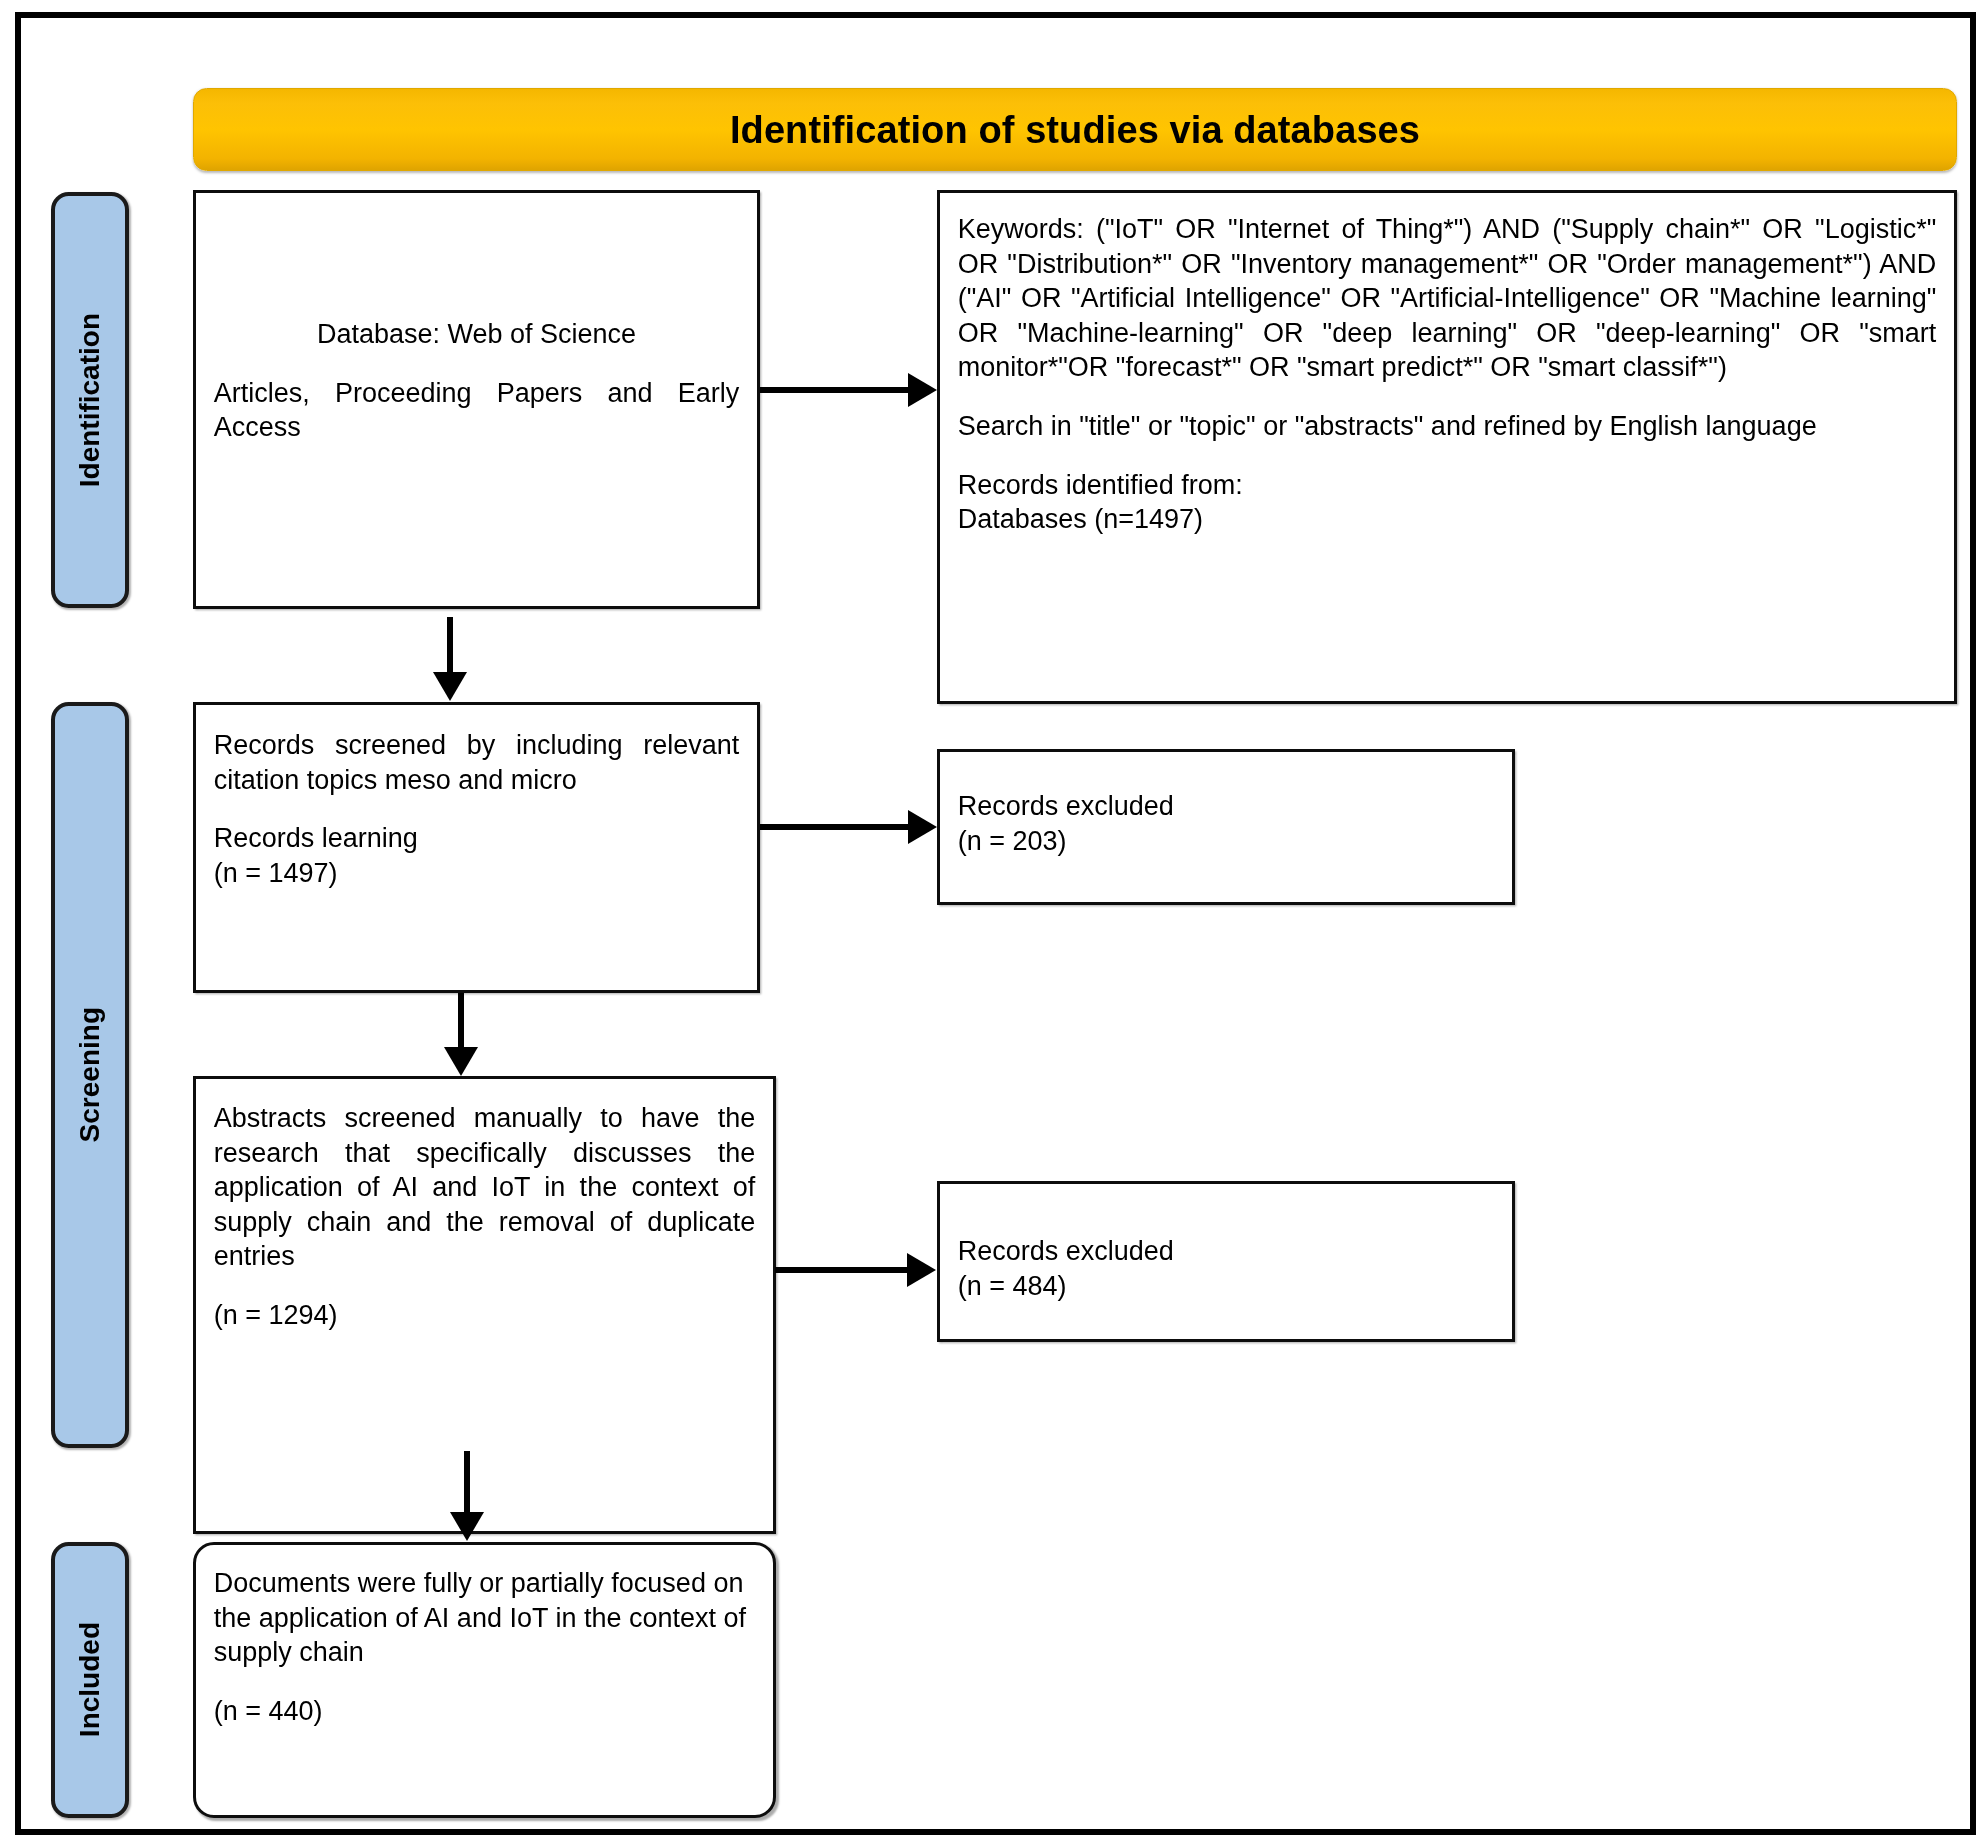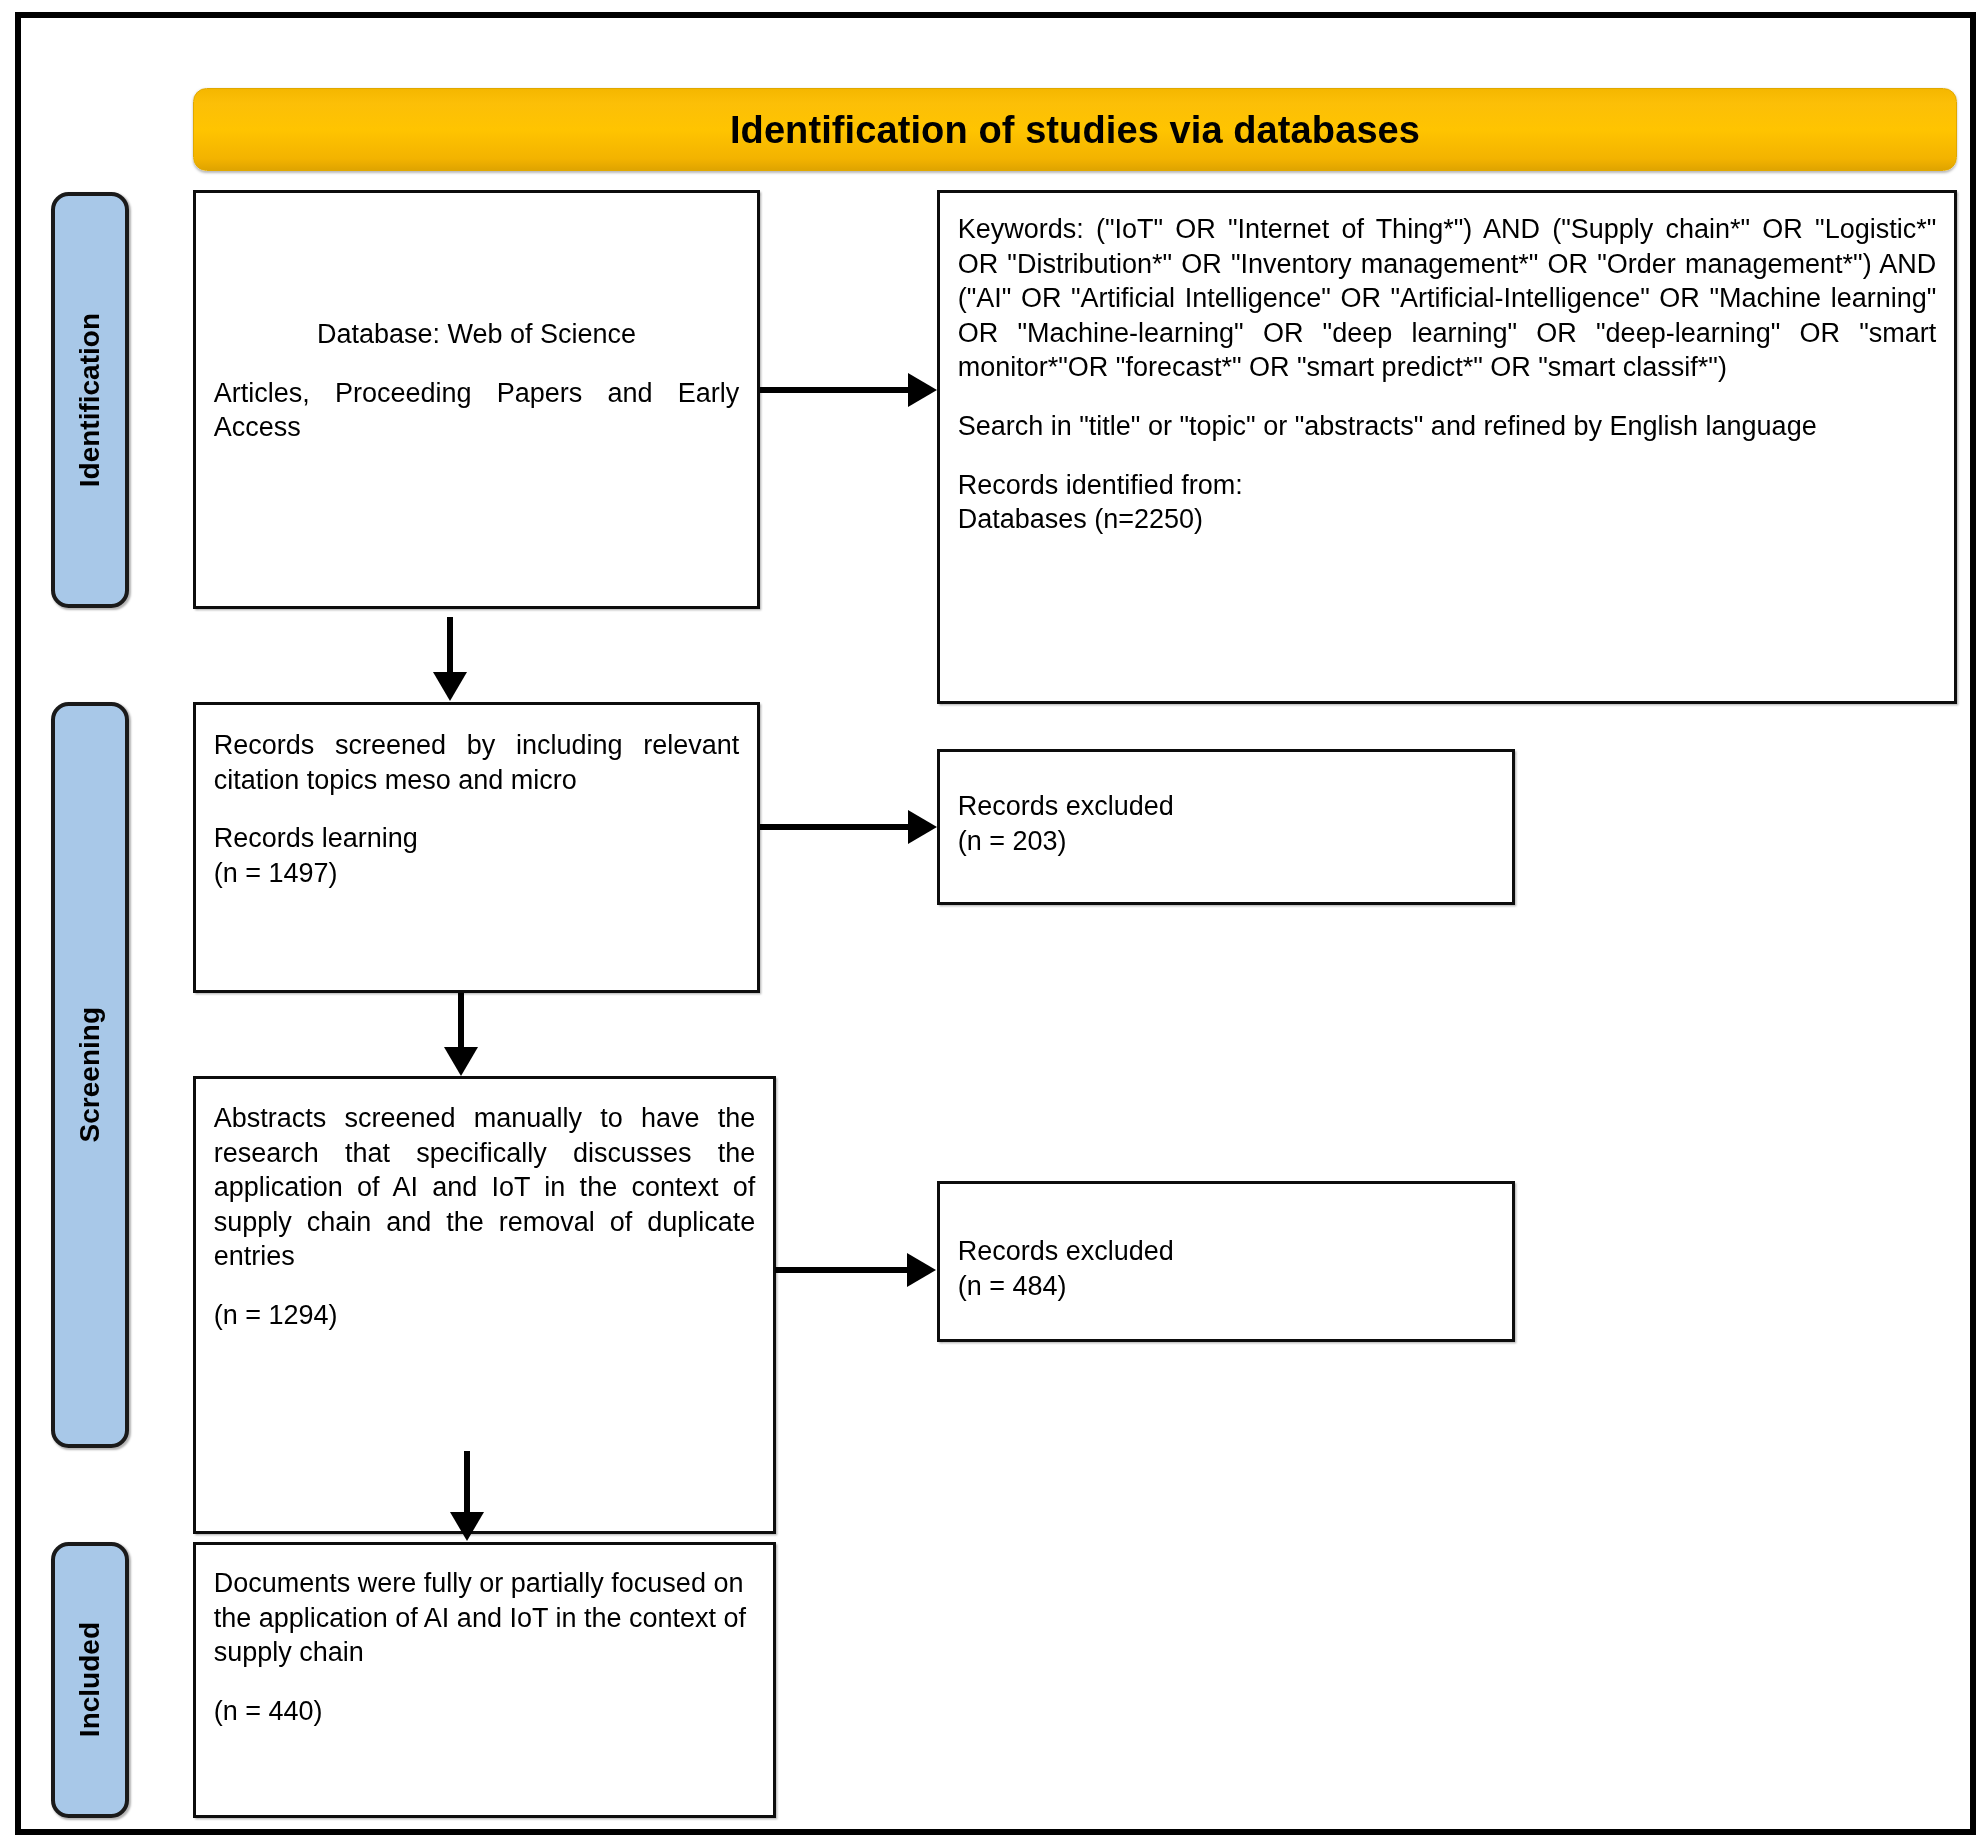--- a/index.html
+++ b/index.html
@@ -104,21 +104,21 @@
   .pad { padding: 0 17.7px; }
   .justify { text-align: justify; text-align-last: left; }
   .center  { text-align: center; }
   .left    { text-align: left; }
   .spacer-line { display: block; height: 0.9em; }
 
   
   #box-database       { left: 193px;  top: 190px;  width: 567px; height: 419px;  }
   #box-records-screen { left: 193px;  top: 702px; width: 567px; height: 291px; padding-left: 40px;  }
   #box-abstracts      { left: 193px;  top: 1076px; width: 583px; height: 458px;  }
-  #box-documents      { left: 193px;  top: 1542px; width: 583px; height: 276px;  }
+  #box-documents      { left: 193px;  top: 1542px; width: 583px; height: 276px; border-radius: 21px;  }
 
   
   #box-keywords       { left: 937px; top: 190px;  width: 1020px; height: 514px;  }
   #box-excluded-1     { left: 937px; top: 749px; width: 578px; height: 156px;  }
   #box-excluded-2     { left: 937px; top: 1181px; width: 578px; height: 161px;  }
 
   
   #txt-database  { top: 124px; }
   #txt-records   { top: 23px;  }
   #txt-abstracts { top: 22px;  }
@@ -231,21 +231,21 @@
     </div>
   </div>
 
   <div class="box" id="box-keywords">
     <div class="box-text pad" id="txt-keywords">
       <div class="justify">Keywords: ("IoT" OR "Internet of Thing*") AND ("Supply chain*" OR "Logistic*" OR "Distribution*" OR "Inventory management*" OR "Order management*") AND ("AI" OR "Artificial Intelligence" OR "Artificial-Intelligence" OR "Machine learning" OR "Machine-learning" OR "deep learning" OR "deep-learning" OR "smart monitor*"OR "forecast*" OR "smart predict*" OR "smart classif*")</div>
       <span class="spacer-line"></span>
       <div class="left">Search in "title" or "topic" or "abstracts" and refined by English language</div>
       <span class="spacer-line"></span>
       <div class="left">Records identified from:</div>
-      <div class="left">Databases (n=2250)</div>
+      <div class="left">Databases (n=1497)</div>
     </div>
   </div>
 
   <div class="box" id="box-records-screen">
     <div class="box-text pad" id="txt-records">
       <div class="justify">Records screened by including relevant citation topics meso and micro</div>
       <span class="spacer-line"></span>
       <div class="left">Records learning</div>
       <div class="left">(n = 1497)</div>
     </div>

